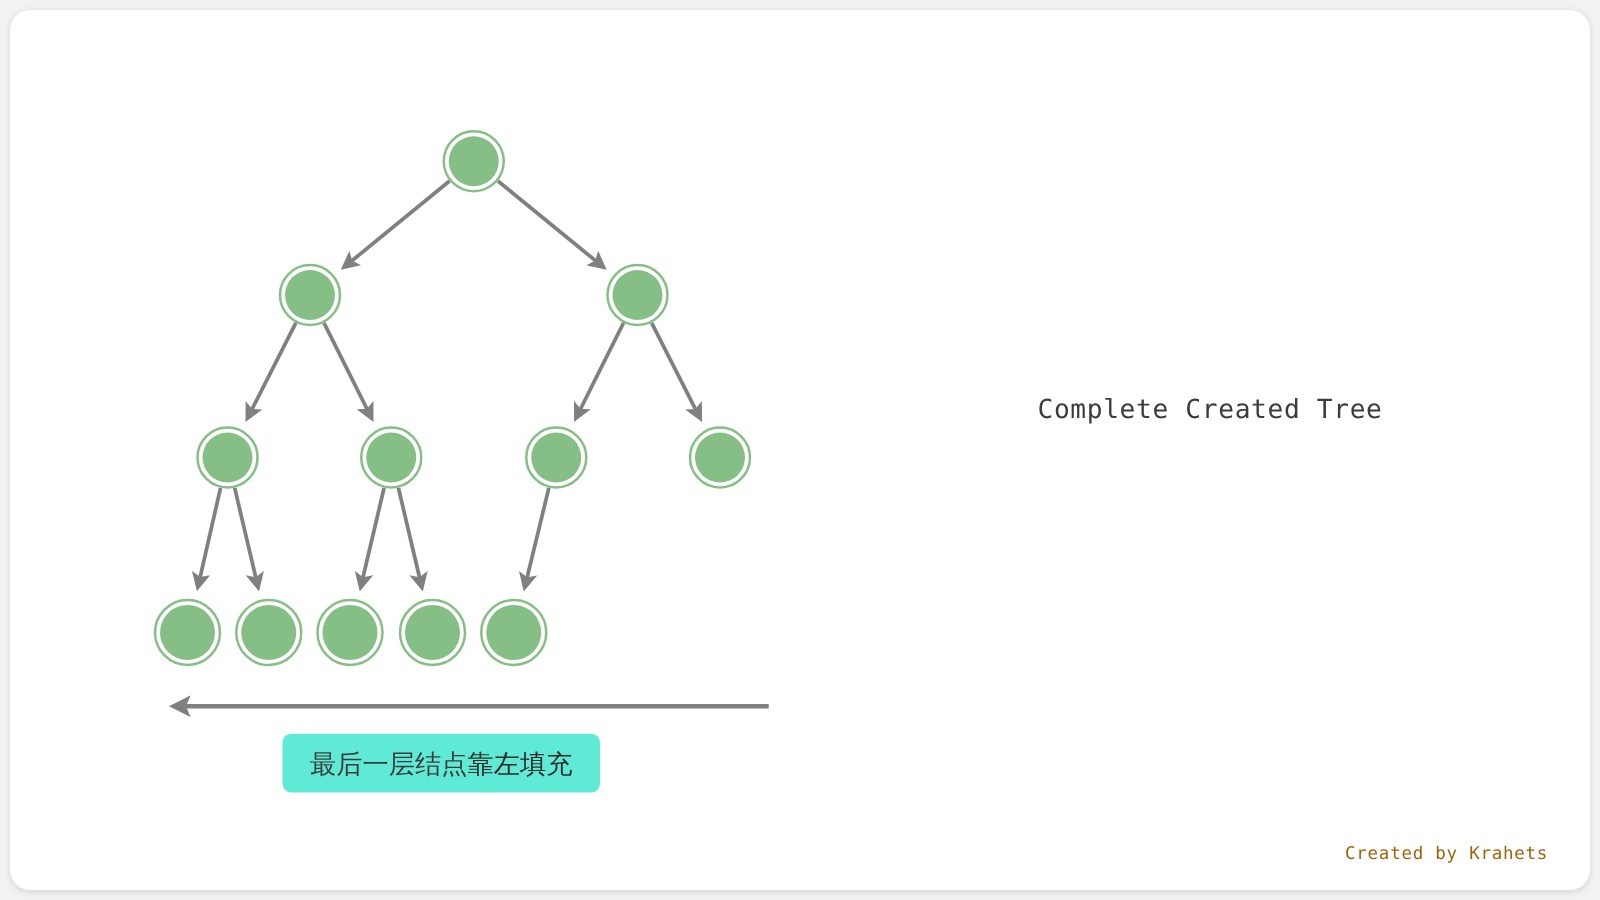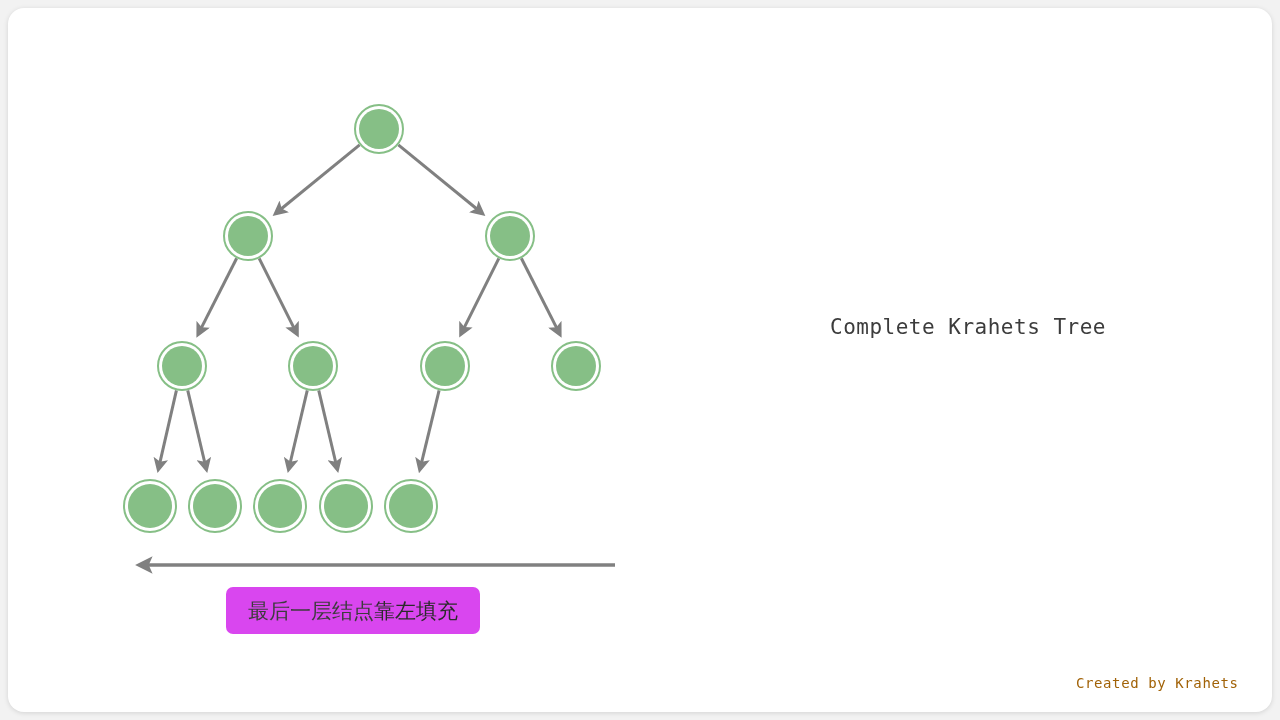--- a/index.html
+++ b/index.html
@@ -69,21 +69,21 @@
   
   #chip {
     position: absolute;
     left: 226px;
     top: 587px;
     height: 47px;
     padding: 0 22px;
     display: flex;
     align-items: center;
     justify-content: center;
-    background: #d946ef;
+    background: #5eead4;
     border-radius: 7px;
     font-family: "DejaVu Sans", "Liberation Sans", sans-serif;
     font-size: 21px;
     color: #3c3c3c;
     white-space: nowrap;
   }
   #chip .chip-strong {
     font-weight: normal;
     color: #2b2b2b;
   }
@@ -180,21 +180,21 @@
           <circle cx="411" cy="506" r="22" fill="#86bf86"></circle>
         </g>
       </g>
 
     <g>
       <line id="dir-arrow-line" x1="615" y1="565" x2="140" y2="565" stroke="#808080" stroke-width="3.5" marker-end="url(#arrowhead-left)"></line>
     </g>
   </svg>
 
   <div id="caption">
-    <div class="en-title">Complete Krahets Tree</div>
+    <div class="en-title">Complete Created Tree</div>
   </div>
 
   <div id="chip">
     <span>最后一层结点</span>
       <span class="chip-strong">靠左填充</span>
   </div>
 
   <div id="watermark">Created by Krahets</div>
 
 </div>

